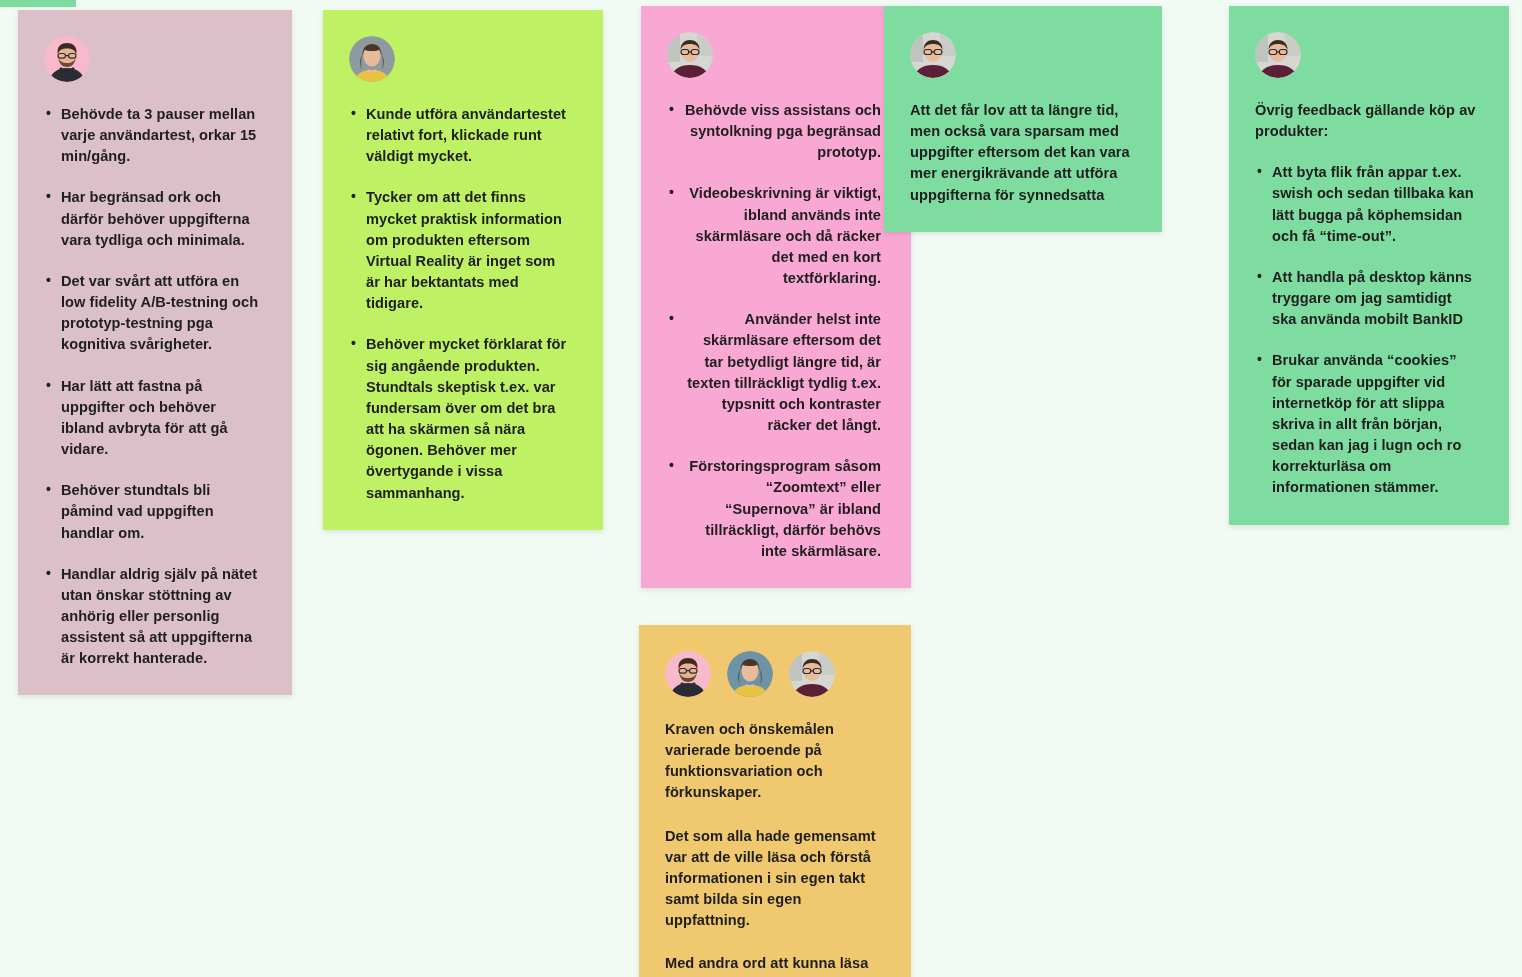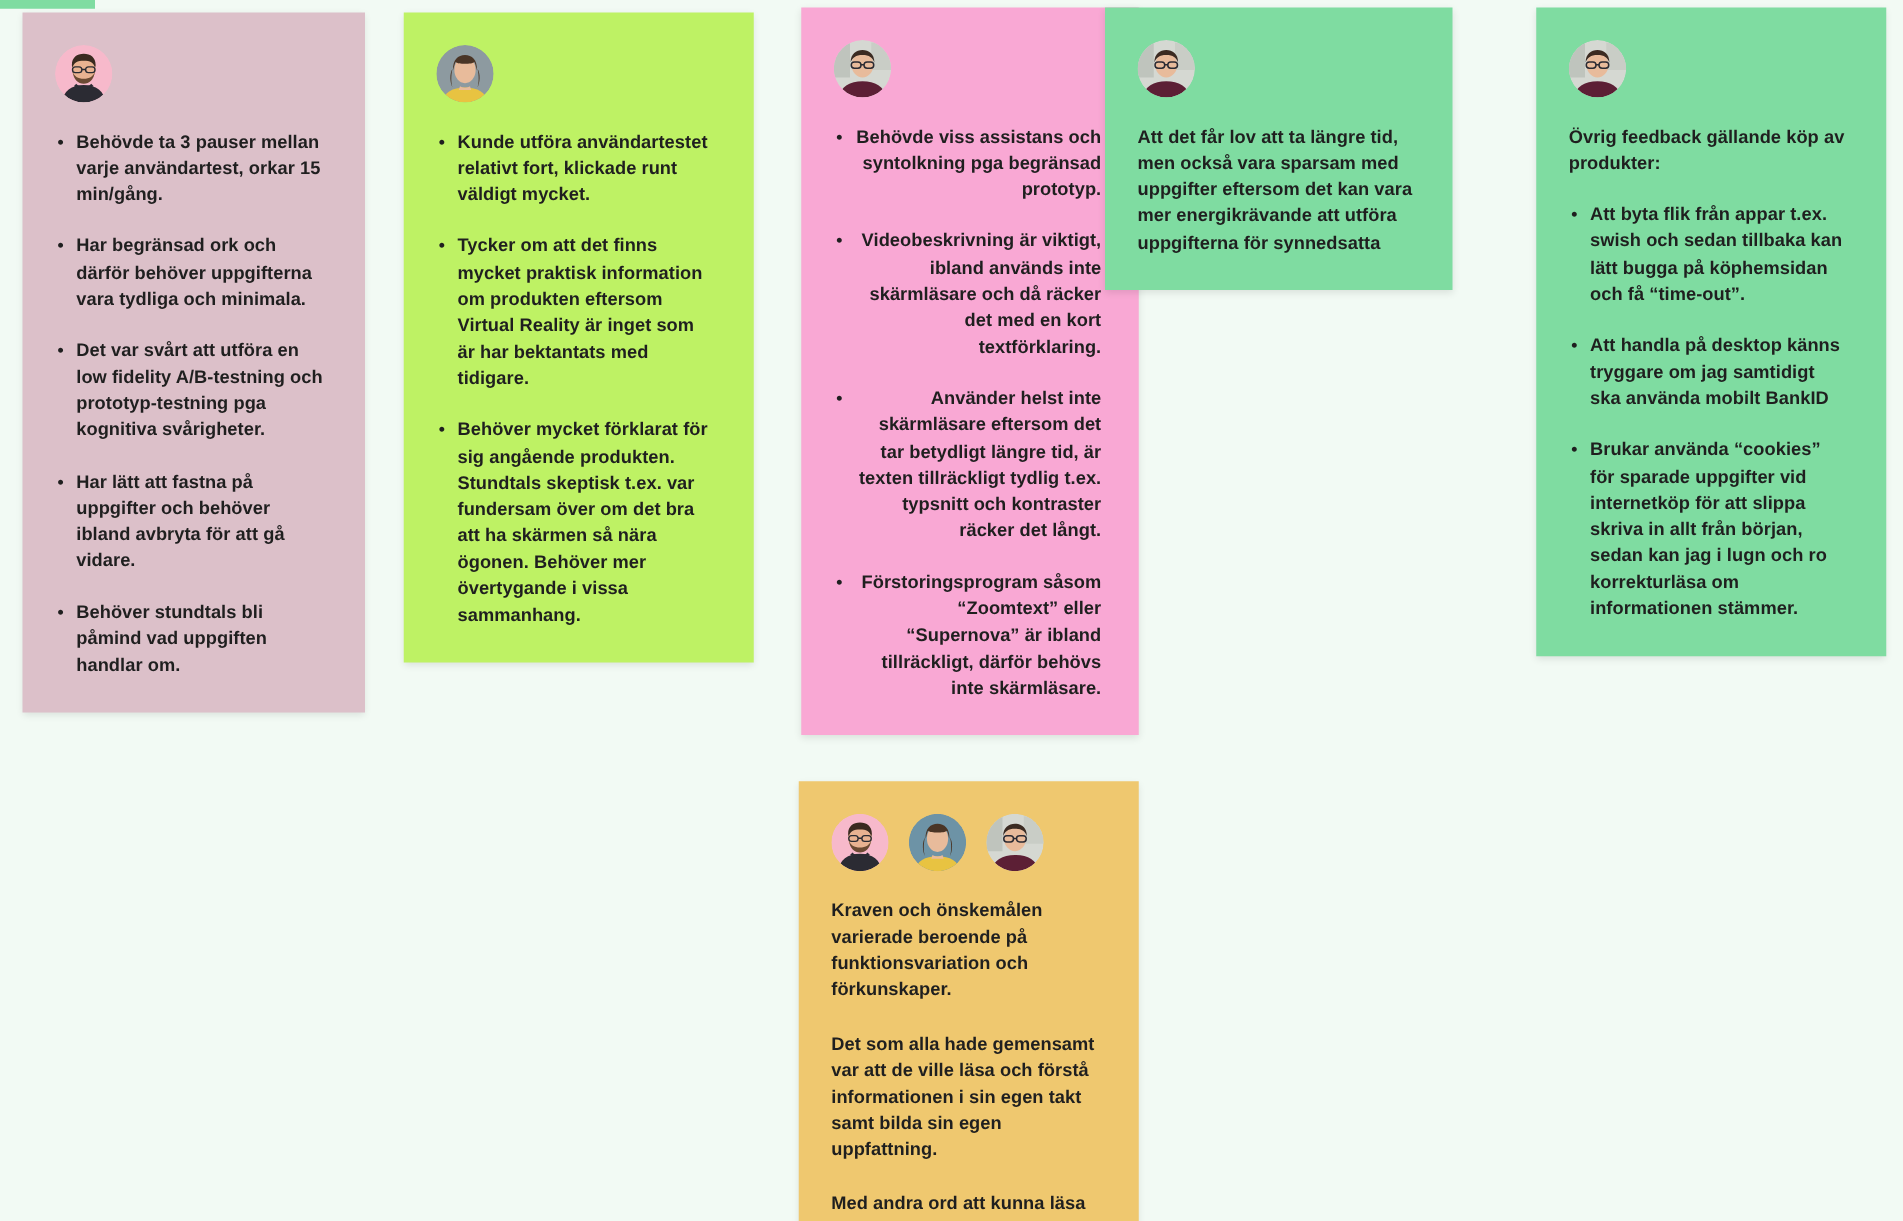--- a/index.html
+++ b/index.html
@@ -109,20 +109,21 @@
           </svg>
         </div>
       </div>
       <div class="body-text">
         <ul class="bullets">
           <li>Behövde ta 3 pauser mellan varje användartest, orkar 15 min/gång.</li>
           <li>Har begränsad ork och därför behöver uppgifterna vara tydliga och minimala.</li>
           <li>Det var svårt att utföra en low fidelity A/B-testning och prototyp-testning pga kognitiva svårigheter.</li>
           <li>Har lätt att fastna på uppgifter och behöver ibland avbryta för att gå vidare.</li>
           <li>Behöver stundtals bli påmind vad uppgiften handlar om.</li>
+          <li>Handlar aldrig själv på nätet utan önskar stöttning av anhörig eller personlig assistent så att uppgifterna är korrekt hanterade.</li>
         </ul>
       </div>
     </div>
   </div>
 
   <div class="sticky" id="card-blue">
     <div class="sticky-inner">
       <div class="avatar-row">
         <div class="avatar">
           <svg viewBox="0 0 46 46" xmlns="http://www.w3.org/2000/svg">

